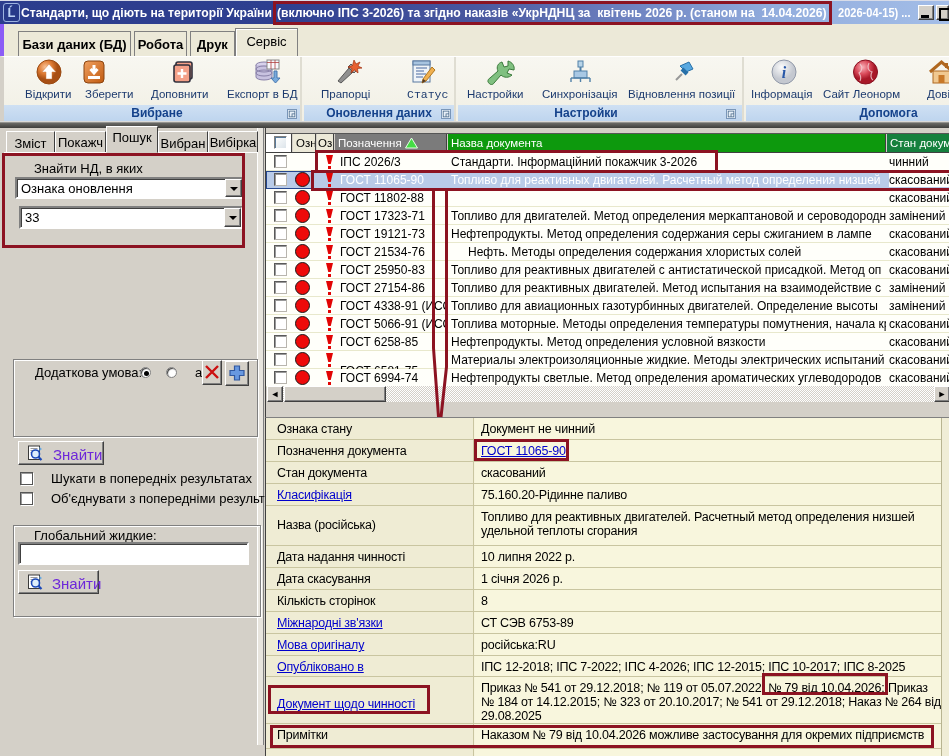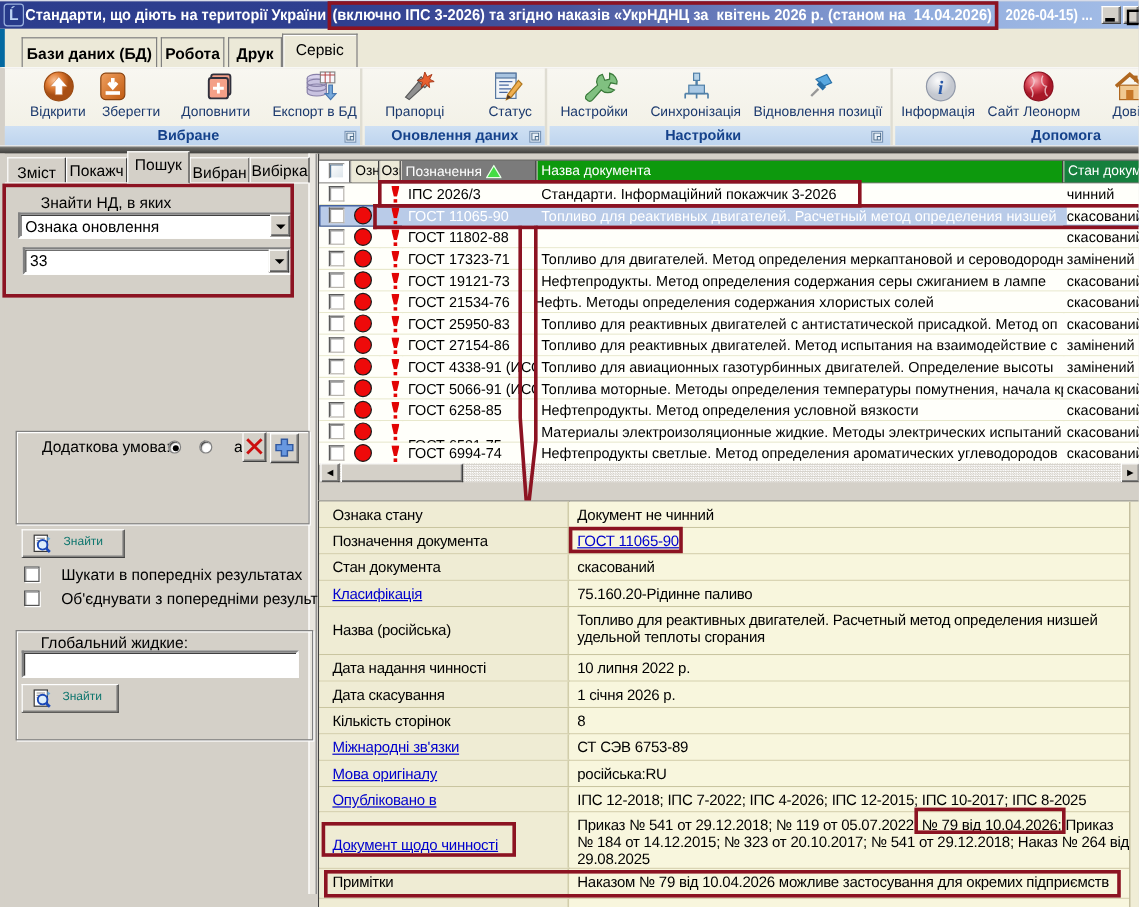--- a/index.html
+++ b/index.html
@@ -16,21 +16,21 @@
 #t2 { transform:scaleX(0.938); }
 #t3 { transform:scaleX(0.85); }
 #appicon { position:absolute; left:3px; top:2px; width:17px; height:19px; background:#273a8a; border:1px solid #9db4e0; border-radius:3px; color:#bcd2f4; font-weight:bold; font-size:13px; text-align:center; line-height:17px; }
 .winbtn { position:absolute; top:4px; width:16px; height:15px; background:#d4d0c8; border:1px solid; border-color:#fff #404040 #404040 #fff; box-shadow:inset -1px -1px 0 #808080; }
 #btnmin { left:918px; }
 #btnmax { left:936px; width:13px; }
 #btnmin:after { content:""; position:absolute; left:2px; top:9px; width:8px; height:3px; background:#000; }
 #btnmax:after { content:""; position:absolute; left:2px; top:2px; width:9px; height:9px; border:2px solid #000; }
 
 
-#tabstrip { left:0; top:24px; width:949px; height:32px; background:#ece9d8; border-left:4px solid #0369a1; }
+#tabstrip { left:0; top:24px; width:949px; height:32px; background:#ece9d8; border-left:4px solid #8b5cf6; }
 .rtab { position:absolute; top:7px; height:25px; background:#ece9d8; border:1px solid #808080; border-bottom:none; color:#000; font-weight:bold; font-size:13px; text-align:center; padding-top:5px; }
 .rtab.active { top:4px; height:28px; background:#ece9d8; border:1px solid #808080; border-bottom:none; font-weight:normal; box-shadow:inset 1px 1px 0 #fff; }
 
 
 #ribbon { left:0; top:56px; width:949px; height:65px; background:linear-gradient(#f8f7f1,#f1efe4); border-left:4px solid #d4d0c8; border-top:1px solid #fff; }
 .rgroup { position:absolute; top:0; height:65px; border-right:2px solid #dfddd2; }
 .gbar { position:absolute; left:0; bottom:0; width:100%; height:17px; background:linear-gradient(#cfe0f3,#bdd4ee); color:#15428b; font-weight:bold; font-size:12px; text-align:center; line-height:17px; }
 .gexp { position:absolute; right:3px; bottom:3px; width:10px; height:10px; border:1px solid #7a96b8; background:#e8f0f8; font-size:8px; color:#4a6a8a; line-height:8px; text-align:center; }
 .ricon { position:absolute; top:2px; }
 .ricon .ic { display:block; margin:0 auto 2px; }
@@ -42,21 +42,21 @@
 #leftpanel { left:0; top:128px; width:265px; height:628px; background:#d4d0c8; border-left:4px solid #d4d0c8; }
 .ltab { position:absolute; background:#d4d0c8; border:1px solid #404040; border-left-color:#fff; border-top-color:#fff; border-bottom:none; font-size:13px; text-align:center; color:#000; }
 #lpscroll { position:absolute; left:253px; top:0px; width:7px; height:617px; background:#e8e5de; border-left:1px solid #fff; border-right:1px solid #808080; }
 
 .combo { position:absolute; background:#fff; border:2px solid; border-color:#808080 #fff #fff #808080; box-shadow:inset 1px 1px 0 #404040; }
 .combo .cbtext { position:absolute; left:4px; top:2px; color:#000; font-size:13px; }
 .cbtn { position:absolute; right:0px; top:0px; width:17px; height:100%; background:#d4d0c8; border:1px solid; border-color:#fff #404040 #404040 #fff; box-shadow:inset -1px -1px 0 #808080; }
 .cbtn:after { content:""; position:absolute; left:4px; top:7px; border:4px solid transparent; border-top:4px solid #000; }
 
 .groupbox { position:absolute; border:1px solid #808080; box-shadow:1px 1px 0 #fff, inset 1px 1px 0 #fff; }
-.btn3d { position:absolute; background:#d4d0c8; border:1px solid; border-color:#fff #404040 #404040 #fff; box-shadow:inset -1px -1px 0 #808080; font-size:10px; color:#0f766e; }
+.btn3d { position:absolute; background:#d4d0c8; border:1px solid; border-color:#fff #404040 #404040 #fff; box-shadow:inset -1px -1px 0 #808080; font-size:15px; color:#6d28d9; }
 .chk { position:absolute; width:13px; height:13px; background:#fff; border:1px solid #555; box-shadow:inset 1px 1px 0 #9a9a9a, 1px 1px 0 #fff; }
 .radio { position:absolute; width:11px; height:11px; border-radius:50%; background:#fff; border:1px solid #808080; box-shadow:inset 1px 1px 1px #404040; }
 .lbl { position:absolute; color:#000; font-size:13px; white-space:nowrap;margin-left:14px; }
 
 
 #maintable { left:265px; top:128px; width:684px; height:289px; background:#d4d0c8; border-left:1px solid #404040; }
 #thead { position:absolute; left:0; top:5px; width:684px; height:20px; background:#d4d0c8; border-top:1px solid #565656; border-bottom:1px solid #404040; }
 .hcell { position:absolute; top:0; height:18px; border-right:1px solid #404040; font-size:11.5px; color:#000; padding:3px 0 0 3px; white-space:nowrap; overflow:hidden; }
 .trow { position:absolute; left:0; width:684px; height:18px; background:#fffffa; }
 .trow .cell { position:absolute; top:0; height:18px; font-size:12px; color:#000; padding-top:2px; white-space:nowrap; overflow:hidden; }
@@ -170,21 +170,21 @@
       <div class="riclabel" style="left:17px;">Прапорці</div>
       <div class="ricon" style="left:106px;">
         <svg class="ic" width="27" height="27" viewBox="0 0 27 27">
             <rect x="3" y="2" width="17" height="21" fill="#f0f4f8" stroke="#5878a0"></rect>
             <rect x="3" y="2" width="17" height="4" fill="#a8c4e0" stroke="#5878a0"></rect>
             <path d="M6 9 h11 M6 12 h8 M6 15 h10 M6 18 h7" stroke="#4868a0" stroke-width="1"></path>
             <path d="M22 8 L25 11 L16 22 L12 24 L13 20 Z" fill="#f0b050" stroke="#b07820"></path>
             <path d="M13 20 L16 22 L12 24 Z" fill="#503828"></path>
           </svg>
       </div>
-      <div class="riclabel" style="left:103px;">Статус</div>
+      <div class="riclabel" style="left:103px;font-family:Liberation Mono, monospace;">Статус</div>
       <div class="gbar">Оновлення даних<span class="gexp">◲</span></div>
     </div>
     <div class="rgroup" style="left:454px; width:286px;">
       <div class="ricon" style="left:28px;">
         <svg class="ic" width="30" height="27" viewBox="0 0 30 27">
             <path d="M22 2 C26 3 29 7 28 11 L23 10 L21 14 L26 16 C23 19 18 19 15 16 L8 24 C7 26 4 26 3 24 C1 23 2 20 4 19 L12 12 C10 8 12 4 16 3 L18 8 L22 7 Z" fill="#80c080" stroke="#3a7a3a" stroke-width="1"></path>
           </svg>
       </div>
       <div class="riclabel" style="left:9px;">Настройки</div>
       <div class="ricon" style="left:109px;">
@@ -373,21 +373,21 @@
           <span class="excl">!</span>
           <span class="cell" style="left:74px; width:107px;">ГОСТ 19121-73</span>
           <span class="cell" style="left:185px; width:435px;">Нефтепродукты. Метод определения содержания серы сжиганием в лампе</span>
           <span class="cell" style="left:623px; width:61px;">скасований</span>
         </div>
       <div class="trow rowline" style="top:90px;">
           <span class="rchk"></span>
           <span class="redcirc"></span>
           <span class="excl">!</span>
           <span class="cell" style="left:74px; width:107px;">ГОСТ 21534-76</span>
-          <span class="cell" style="left:179px; width:435px;">Нефть. Методы определения содержания хлористых солей</span>
+          <span class="cell" style="left:202px; width:435px;">Нефть. Методы определения содержания хлористых солей</span>
           <span class="cell" style="left:623px; width:61px;">скасований</span>
         </div>
       <div class="trow rowline" style="top:108px;">
           <span class="rchk"></span>
           <span class="redcirc"></span>
           <span class="excl">!</span>
           <span class="cell" style="left:74px; width:107px;">ГОСТ 25950-83</span>
           <span class="cell" style="left:185px; width:435px;">Топливо для реактивных двигателей с антистатической присадкой. Метод оп</span>
           <span class="cell" style="left:623px; width:61px;">скасований</span>
         </div>

